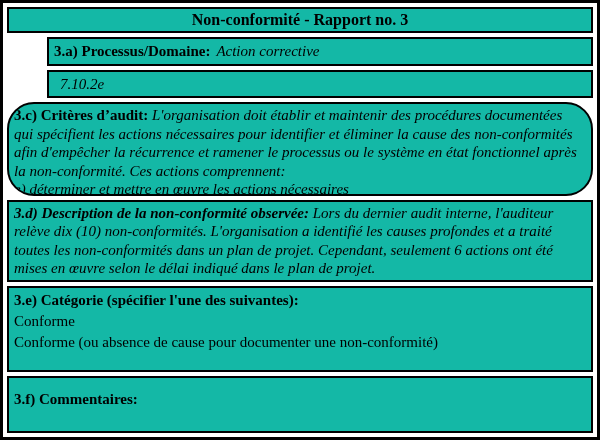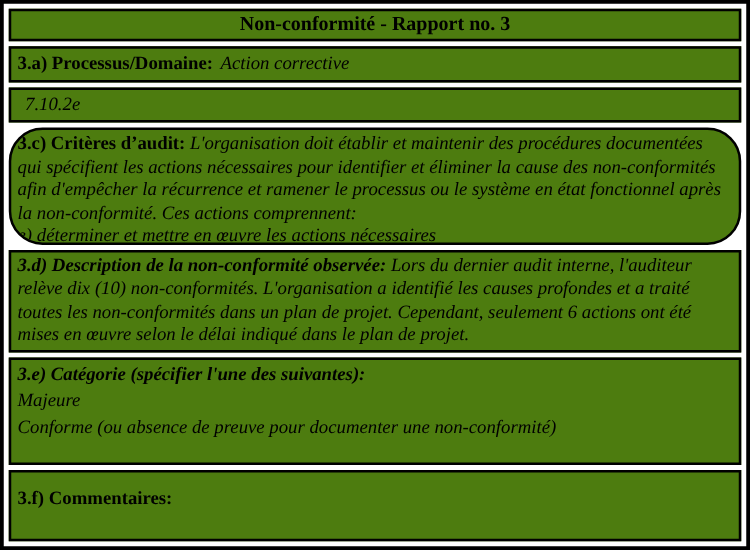--- a/index.html
+++ b/index.html
@@ -16,43 +16,44 @@
     padding: 4px;
     display: flex;
     flex-direction: column;
     gap: 4px;
     font-family: "Liberation Serif", serif;
     color: #000000;
   }
   .cell {
     box-sizing: border-box;
     border: 2px solid #000000;
-    background: #4d7c0f;
+    background: #14b8a6;
     padding: 2px 6px 2px 5px;
     font-size: 15px;
     line-height: 18.5px;
     overflow: hidden;
   }
   .title-cell {
     height: 28px;
     display: flex;
     align-items: center;
     justify-content: center;
     font-weight: bold;
     font-size: 16px;
     padding: 0;
   }
   .row-a, .row-b {
     height: 30px;
     display: flex;
     align-items: center;
+    margin-left: 40px;
   }
   .row-c { height: 100px; border-radius: 27px; }
   .row-d { height: 88px; }
-  .row-e { height: 92px; line-height: 21px; font-style: italic; }
+  .row-e { height: 92px; line-height: 21px; }
   .row-f { height: 60px; padding-top: 12px; }
   .lbl { font-weight: bold; }
   .lbl-italic { font-weight: bold; font-style: italic; }
   .val {
     font-style: italic;
     margin-left: 6px;
     text-align: right;
   }
   .flow-val {
     font-style: italic;
@@ -84,21 +85,21 @@
 e) déterminer et mettre en œuvre les actions nécessaires</span>
   </div>
 
   <div class="cell row-d">
     <span class="lbl-italic">3.d) Description de la non-conformité observée:</span>
     <span class="flow-val">Lors du dernier audit interne, l'auditeur relève dix (10) non-conformités. L'organisation a identifié les causes profondes et a traité toutes les non-conformités dans un plan de projet. Cependant, seulement 6 actions ont été mises en œuvre selon le délai indiqué dans le plan de projet.</span>
   </div>
 
   <div class="cell row-e">
     <div class="lbl">3.e) Catégorie (spécifier l'une des suivantes):</div>
-    <div class="option-line">Majeure</div>
-    <div class="option-line">Conforme (ou absence de preuve pour documenter une non-conformité)</div>
+    <div class="option-line">Conforme</div>
+    <div class="option-line">Conforme (ou absence de cause pour documenter une non-conformité)</div>
   </div>
 
   <div class="cell row-f">
     <span class="lbl">3.f) Commentaires:</span>
   </div>
 
 </div>
 
 </body></html>

